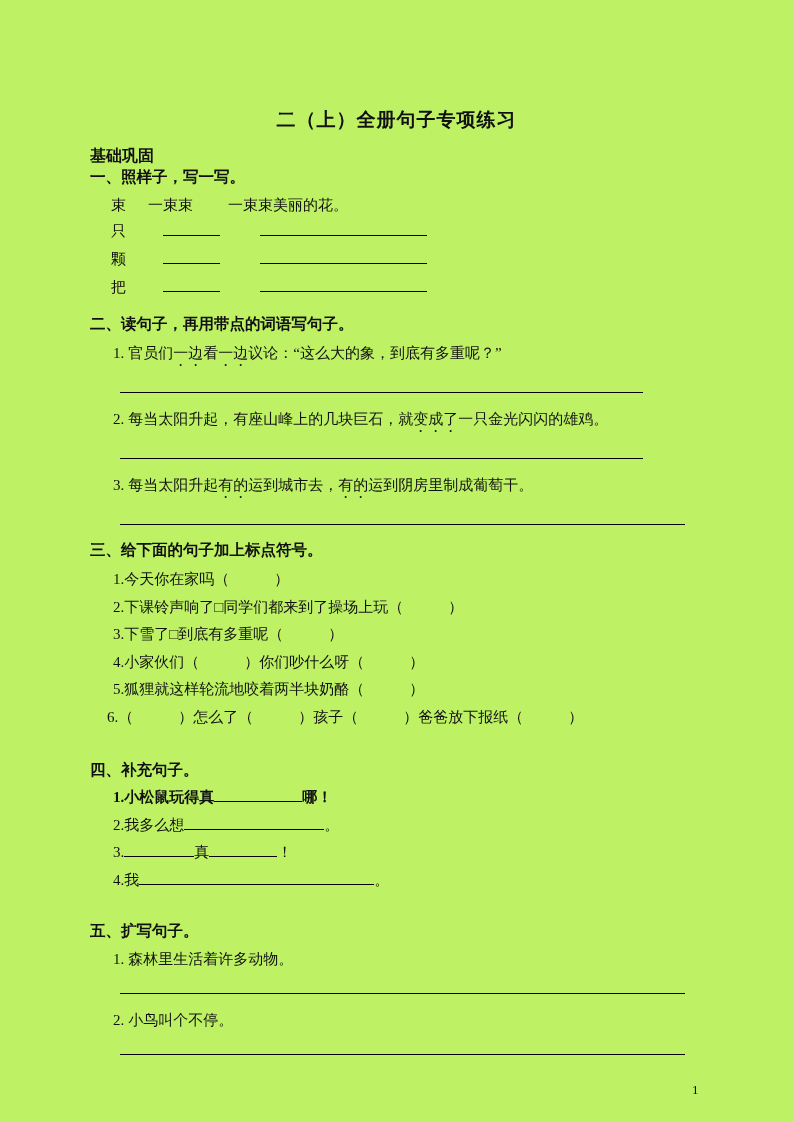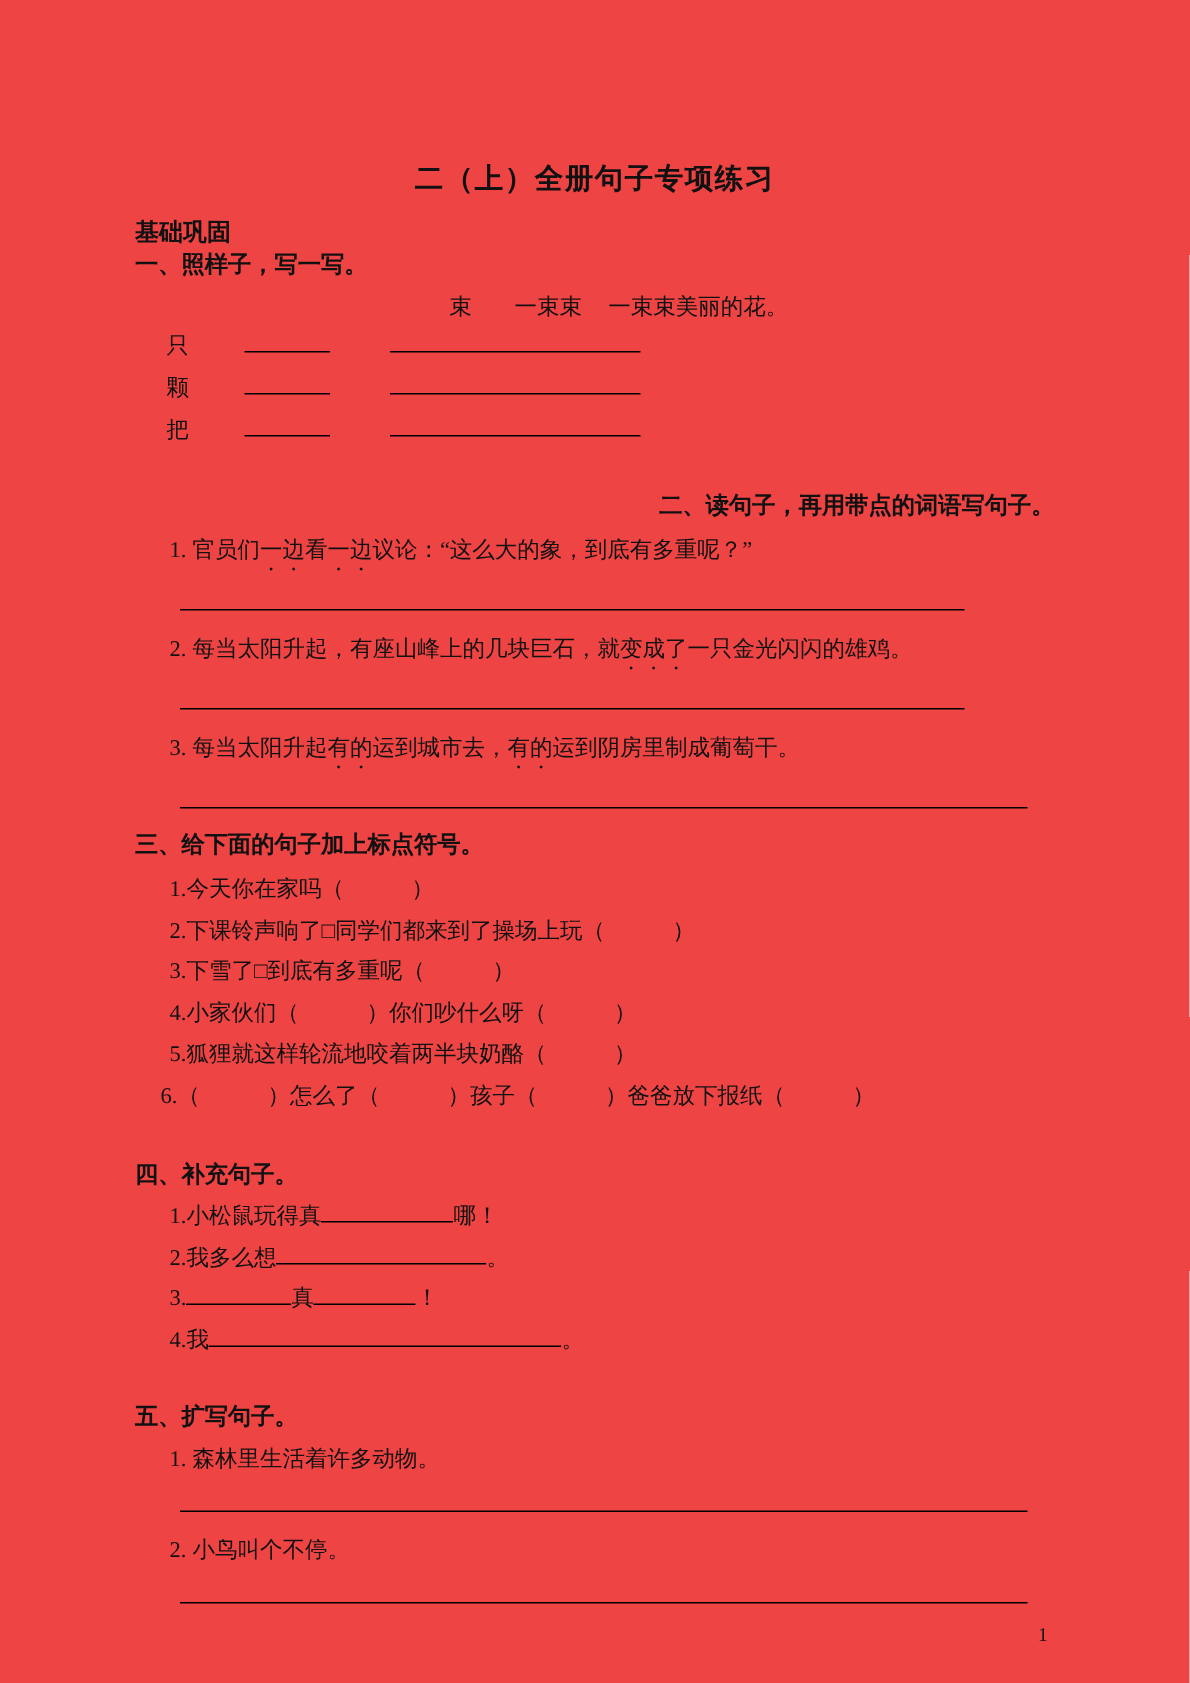--- a/index.html
+++ b/index.html
@@ -2,21 +2,21 @@
 <html><head>
 <meta charset="utf-8">
 <style>
   * { margin: 0; padding: 0; box-sizing: border-box; }
   html, body { background: #ffffff; }
   .page {
     position: relative;
     width: 793px;
     height: 1122px;
     margin: 0 auto;
-    background: #ef4444;
+    background: #bef264;
     color: #111111;
     font-family: "Liberation Serif", "DejaVu Serif", serif;
     font-size: 15px;
     overflow: hidden;
   }
   .content {
     position: absolute;
     left: 90px;
     top: 106px;
     width: 613px;
@@ -36,26 +36,26 @@
     font-size: 16px;
     line-height: 21px;
   }
   .sec-heading {
     font-family: "Liberation Sans", "DejaVu Sans", sans-serif;
     font-weight: bold;
     font-size: 15.5px;
     line-height: 21px;
   }
   .s1-head { margin-top: 0; }
-  .s2-head { margin-top: 26px; text-align: right; }
+  .s2-head { margin-top: 12px; }
   .s3-head { margin-top: 14px; }
   .s4-head { margin-top: 28px; }
   .s5-head { margin-top: 26px; }
 
-  .example-row { margin-top: 6px; line-height: 24px; padding-left: 21px; text-align: center; }
+  .example-row { margin-top: 6px; line-height: 24px; padding-left: 21px; }
   .fill-row { line-height: 28px; padding-left: 21px; }
   .char-col { display: inline-block; width: 37px; }
   .phrase-col { display: inline-block; width: 80px; }
   .blank {
     display: inline-block;
     height: 1em;
     border-bottom: 1.5px solid #000;
   }
   .short-blank { width: 57px; margin-left: 15px; }
   .long-blank { width: 167px; margin-left: 40px; }
@@ -69,21 +69,21 @@
     height: 0;
     border-bottom: 1.5px solid #000;
   }
   .answer-line.wide { width: 565px; }
 
   .s3-item { line-height: 27.5px; padding-left: 23px; }
   .s3-item.less-indent { padding-left: 17px; }
   .s3 .first { margin-top: 6px; }
 
   .s4-item { line-height: 27.5px; padding-left: 23px; }
-  .s4 .first { margin-top: 4px; }
+  .s4 .first { margin-top: 4px; font-weight: bold; }
   .b88 { width: 88px; }
   .b140 { width: 140px; }
   .b70 { width: 70px; }
   .b68 { width: 68px; }
   .b235 { width: 235px; }
 
   .s5 .item { margin-top: 6px; }
 
   .em {
     -webkit-text-emphasis: filled dot;

